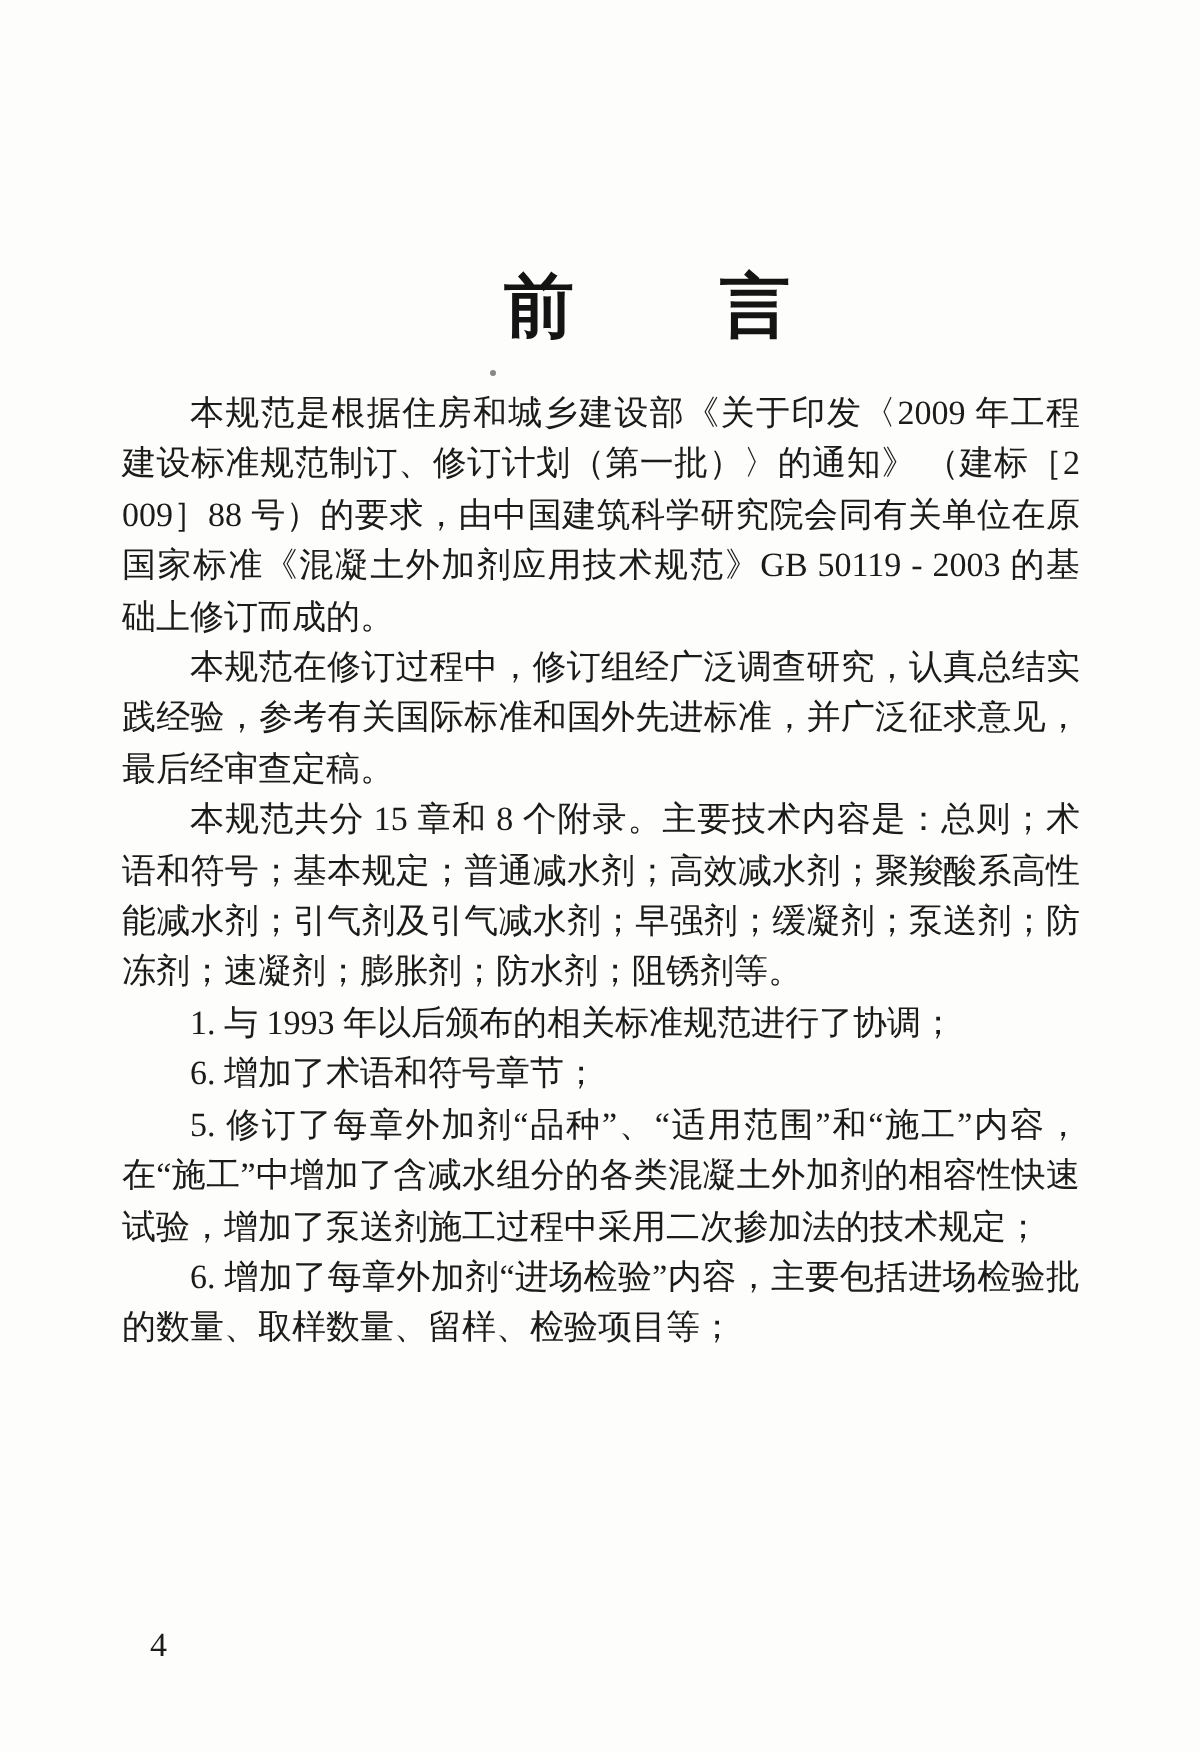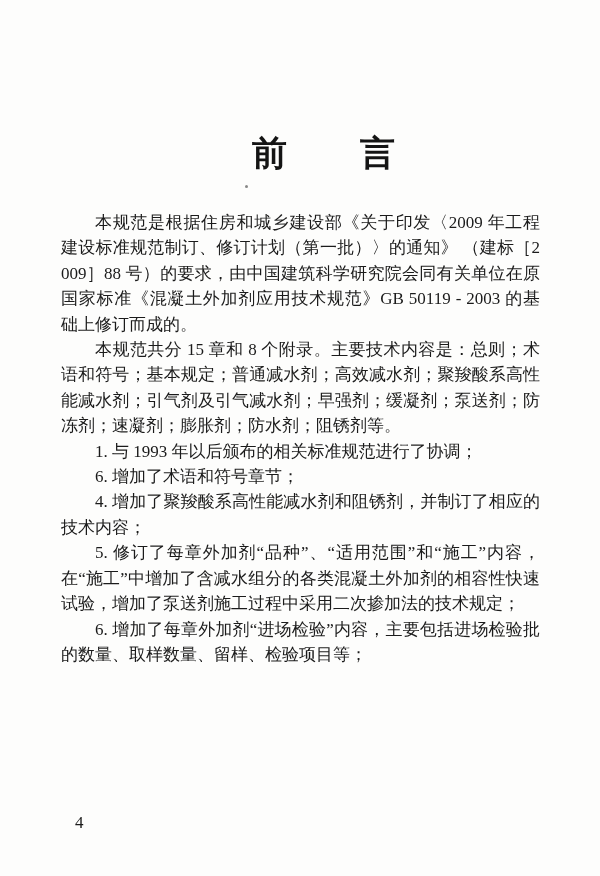--- a/index.html
+++ b/index.html
@@ -42,21 +42,20 @@
   }
   .body-text {
     position: absolute;
     top: 194px;
     left: 61px;
     width: 479px;
     font-size: 17px;
     line-height: 25.4px;
     text-align: justify;
     text-justify: inter-ideograph;
-    margin-top: 16px;
   }
   .body-text p {
     margin: 0;
     text-indent: 2em;
     word-break: break-all;
   }
   .page-number {
     position: absolute;
     left: 75px;
     top: 810px;
@@ -69,23 +68,23 @@
 <body>
 
 <div class="page">
 
   <h1 class="title">前　　言</h1>
 
   <span class="print-speck"></span>
 
   <main class="body-text">
     <p>本规范是根据住房和城乡建设部《关于印发〈2009 年工程建设标准规范制订、修订计划（第一批）〉的通知》 （建标［2009］88 号）的要求，由中国建筑科学研究院会同有关单位在原国家标准《混凝土外加剂应用技术规范》GB 50119 - 2003 的基础上修订而成的。</p>
+    <p>本规范在修订过程中，修订组经广泛调查研究，认真总结实践经验，参考有关国际标准和国外先进标准，并广泛征求意见，最后经审查定稿。</p>
     <p>本规范共分 15 章和 8 个附录。主要技术内容是：总则；术语和符号；基本规定；普通减水剂；高效减水剂；聚羧酸系高性能减水剂；引气剂及引气减水剂；早强剂；缓凝剂；泵送剂；防冻剂；速凝剂；膨胀剂；防水剂；阻锈剂等。</p>
     <p>1. 与 1993 年以后颁布的相关标准规范进行了协调；</p>
     <p>6. 增加了术语和符号章节；</p>
-    <p>4. 增加了聚羧酸系高性能减水剂和阻锈剂，并制订了相应的技术内容；</p>
     <p>5. 修订了每章外加剂“品种”、“适用范围”和“施工”内容，在“施工”中增加了含减水组分的各类混凝土外加剂的相容性快速试验，增加了泵送剂施工过程中采用二次掺加法的技术规定；</p>
     <p>6. 增加了每章外加剂“进场检验”内容，主要包括进场检验批的数量、取样数量、留样、检验项目等；</p>
   </main>
 
   <div class="page-number">4</div>
 
 </div>
 
 </body></html>

